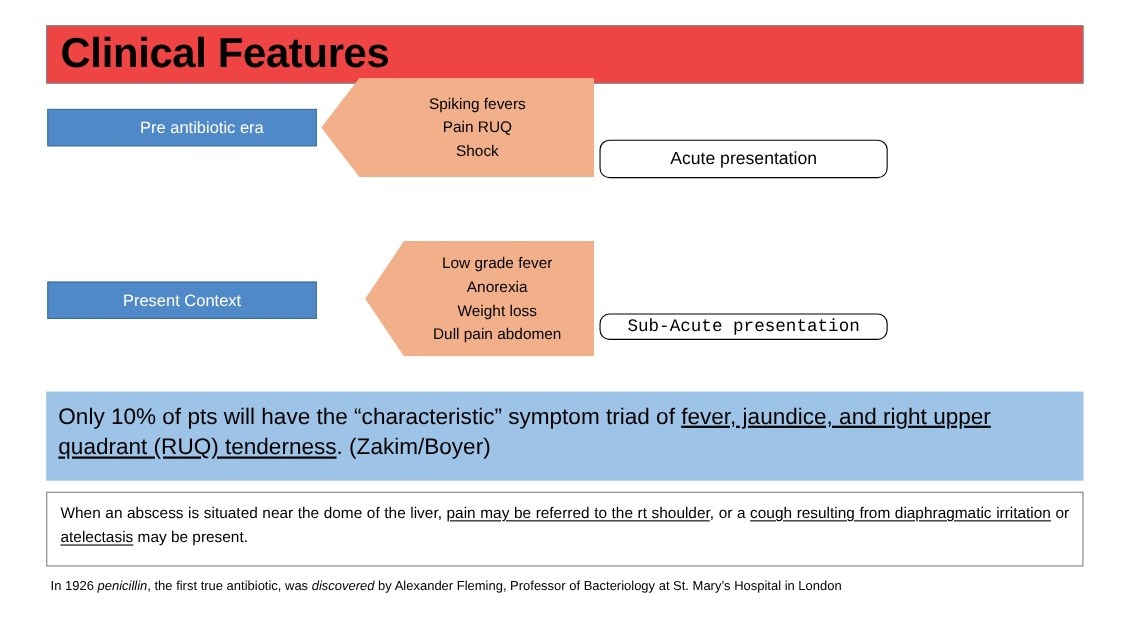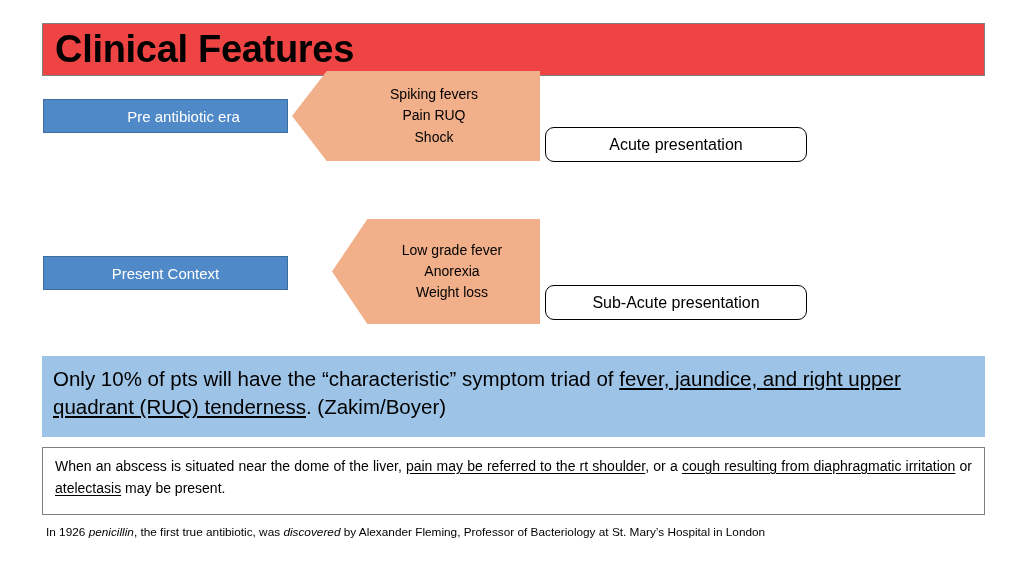--- a/index.html
+++ b/index.html
@@ -89,21 +89,21 @@
     border-radius: 9px;
     box-sizing: border-box;
     background: #ffffff;
     font-size: 16px;
     display: flex;
     align-items: center;
     justify-content: center;
     text-align: center;
   }
   #rounded-acute { left: 545px; top: 127px; width: 262px; height: 35px; }
-  #rounded-subacute { left: 545px; top: 285px; width: 262px; height: 35px; }
+  #rounded-subacute { left: 545px; top: 285px; width: 262px; height: 24px; font-family: Liberation Mono, monospace; }
 
   
   .highlight-block {
     position: absolute;
     left: 42px;
     top: 356px;
     width: 943px;
     height: 81px;
     background: #9DC3E6;
     box-sizing: border-box;
@@ -164,20 +164,21 @@
 </div>
 
 <div class="blue-box" id="blue-present-context">
   <span>Present Context</span>
 </div>
 
 <div class="chevron" id="chevron-subacute">
   <span class="chevron-line">Low grade fever</span>
   <span class="chevron-line">Anorexia</span>
   <span class="chevron-line">Weight loss</span>
+  <span class="chevron-line">Dull pain abdomen</span>
 </div>
 
 <div class="rounded-box" id="rounded-subacute">
   <span>Sub-Acute presentation</span>
 </div>
 
 <div class="highlight-block"><span>Only 10% of pts will have the “characteristic” symptom triad of </span><u>fever, jaundice, and right upper quadrant (RUQ) tenderness</u><span>. (Zakim/Boyer)</span></div>
 
 <div class="para-block"><span>When an abscess is situated near the dome of the liver, </span><u>pain may be referred to the rt shoulder</u><span>, or a </span><u>cough resulting from diaphragmatic irritation</u><span> or </span><u>atelectasis</u><span> may be present.</span></div>
 

